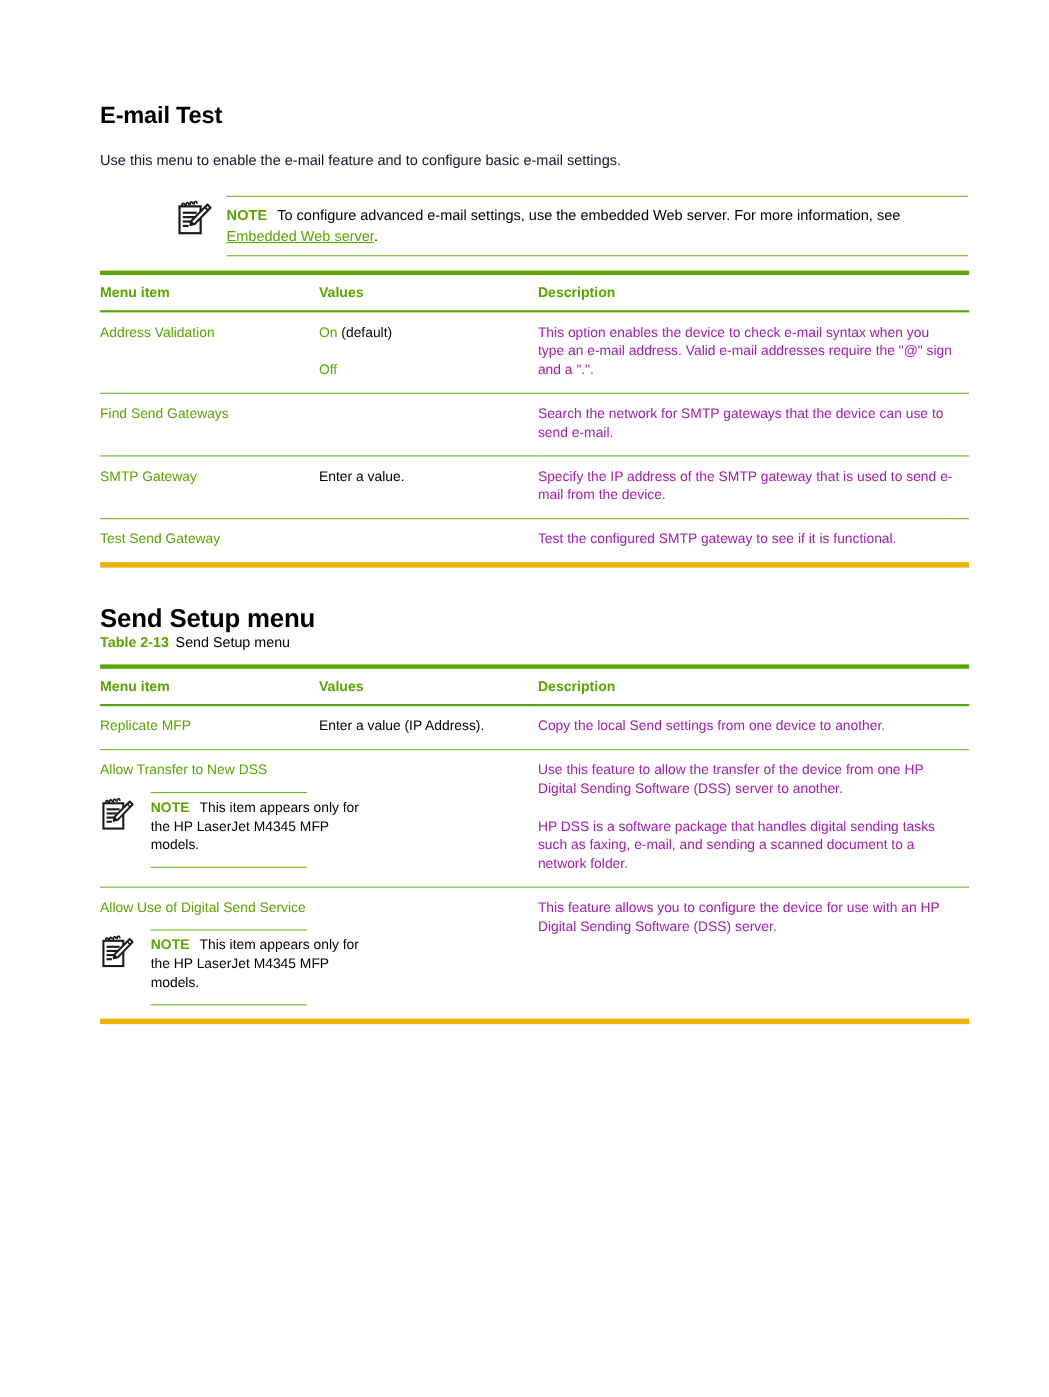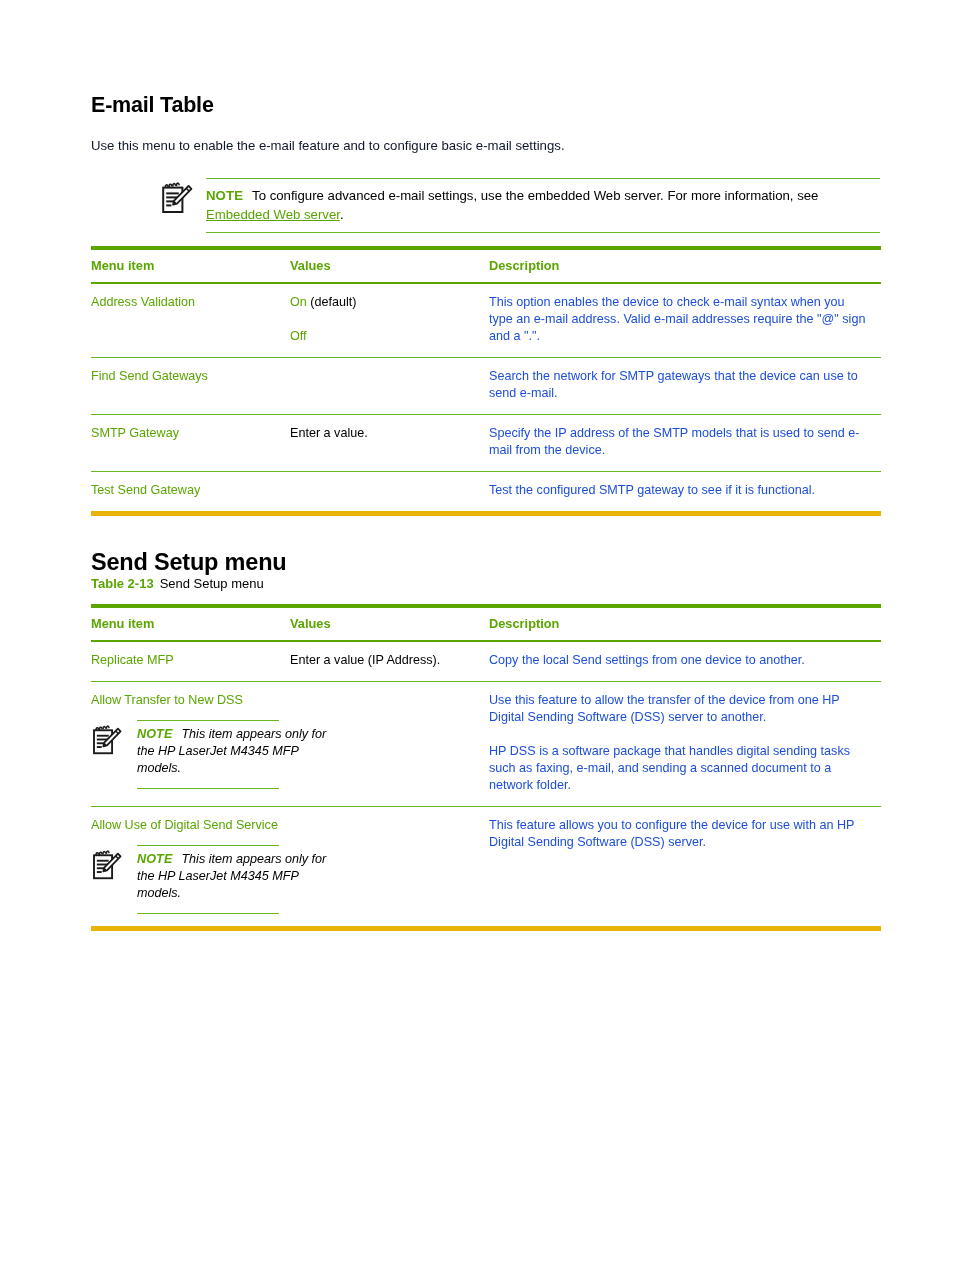--- a/index.html
+++ b/index.html
@@ -130,21 +130,21 @@
     vertical-align: top;
     padding: 10px 12px 12px 0;
     border-bottom: 1px solid #6bb521;
     line-height: 17px;
   }
   table.doc tbody tr:last-child td {
     border-bottom: 5px solid #eab308;
   }
   td.menu-item { color: #5aa500; }
   td.values    { color: #000; }
-  td.desc      { color: #1d4ed8; }
+  td.desc      { color: #a21caf; }
   .val-green   { color: #5aa500; }
   .val-black   { color: #000; }
   .val-line    { display: block; }
   .val-line + .val-line { margin-top: 17px; }
   .desc-para + .desc-para { margin-top: 17px; }
 
   
   .cell-note {
     position: relative;
     margin-top: 11px;
@@ -153,21 +153,20 @@
   }
   .cell-note-rule {
     height: 1px;
     background: #6bb521;
     width: 142px;
   }
   .cell-note-body {
     position: relative;
     padding: 5px 0 6px 0;
     min-height: 56px;
-    font-style: italic;
   }
   .cell-note-icon {
     position: absolute;
     left: -46px;
     top: 4px;
     width: 32px;
     height: 32px;
   }
   .cell-note-text {
     font-size: 12.6px;
@@ -189,21 +188,21 @@
   .footer-right { float: right; }
   .footer-chapter { margin-right: 26px; }
   .footer-page { font-weight: normal; }
 </style>
 </head>
 <body>
 
 <div class="page">
   <div class="content">
 
-    <h1 class="h1 h1-top indent">E-mail Table</h1>
+    <h1 class="h1 h1-top indent">E-mail Test</h1>
 
     <p class="body-text indent" style="margin-top:19px;">Use this menu to enable the e-mail feature and to configure basic e-mail settings.</p>
 
     <div class="note indent">
       <div class="note-rule"></div>
       <div class="note-body">
         <span class="note-icon">
           <svg viewBox="0 0 34 34" width="34" height="34" aria-hidden="true">
 
             <g stroke="#1a1a1a" stroke-width="1.6" fill="none" stroke-linecap="round">
@@ -268,21 +267,21 @@
             <div class="desc-para">Search the network for SMTP gateways that the device can use to send e-mail.</div>
           </td>
         </tr>
 
         <tr>
           <td class="menu-item">SMTP Gateway</td>
           <td class="values">
             <span class="val-line"><span class="val-black">Enter a value.</span></span>
           </td>
           <td class="desc">
-            <div class="desc-para">Specify the IP address of the SMTP models that is used to send e-mail from the device.</div>
+            <div class="desc-para">Specify the IP address of the SMTP gateway that is used to send e-mail from the device.</div>
           </td>
         </tr>
 
         <tr>
           <td class="menu-item">Test Send Gateway</td>
           <td class="values"></td>
           <td class="desc">
             <div class="desc-para">Test the configured SMTP gateway to see if it is functional.</div>
           </td>
         </tr>

